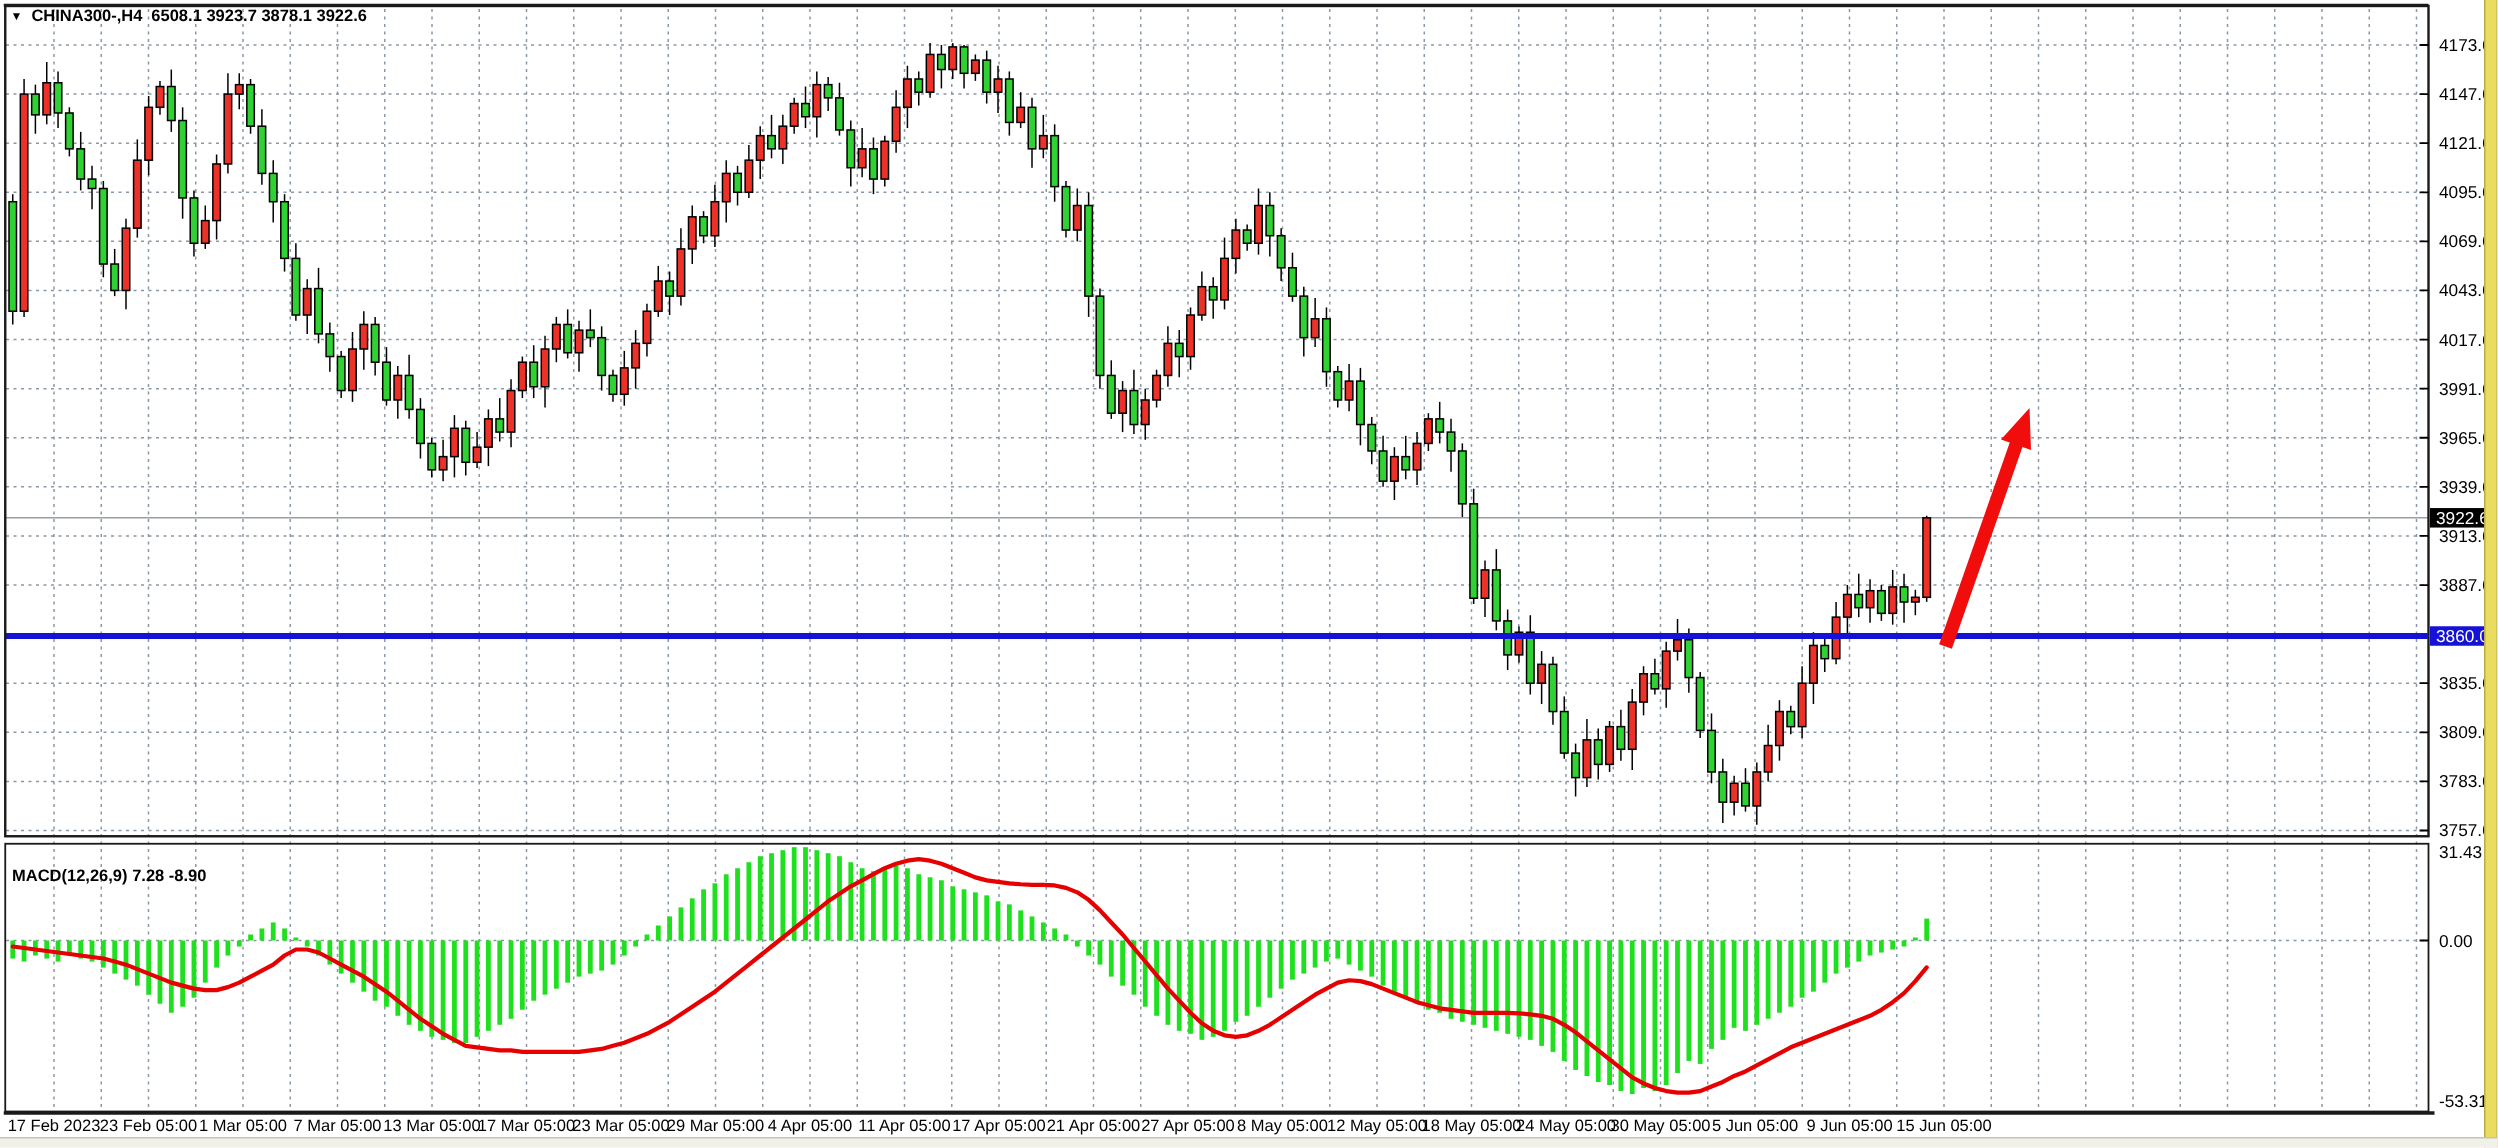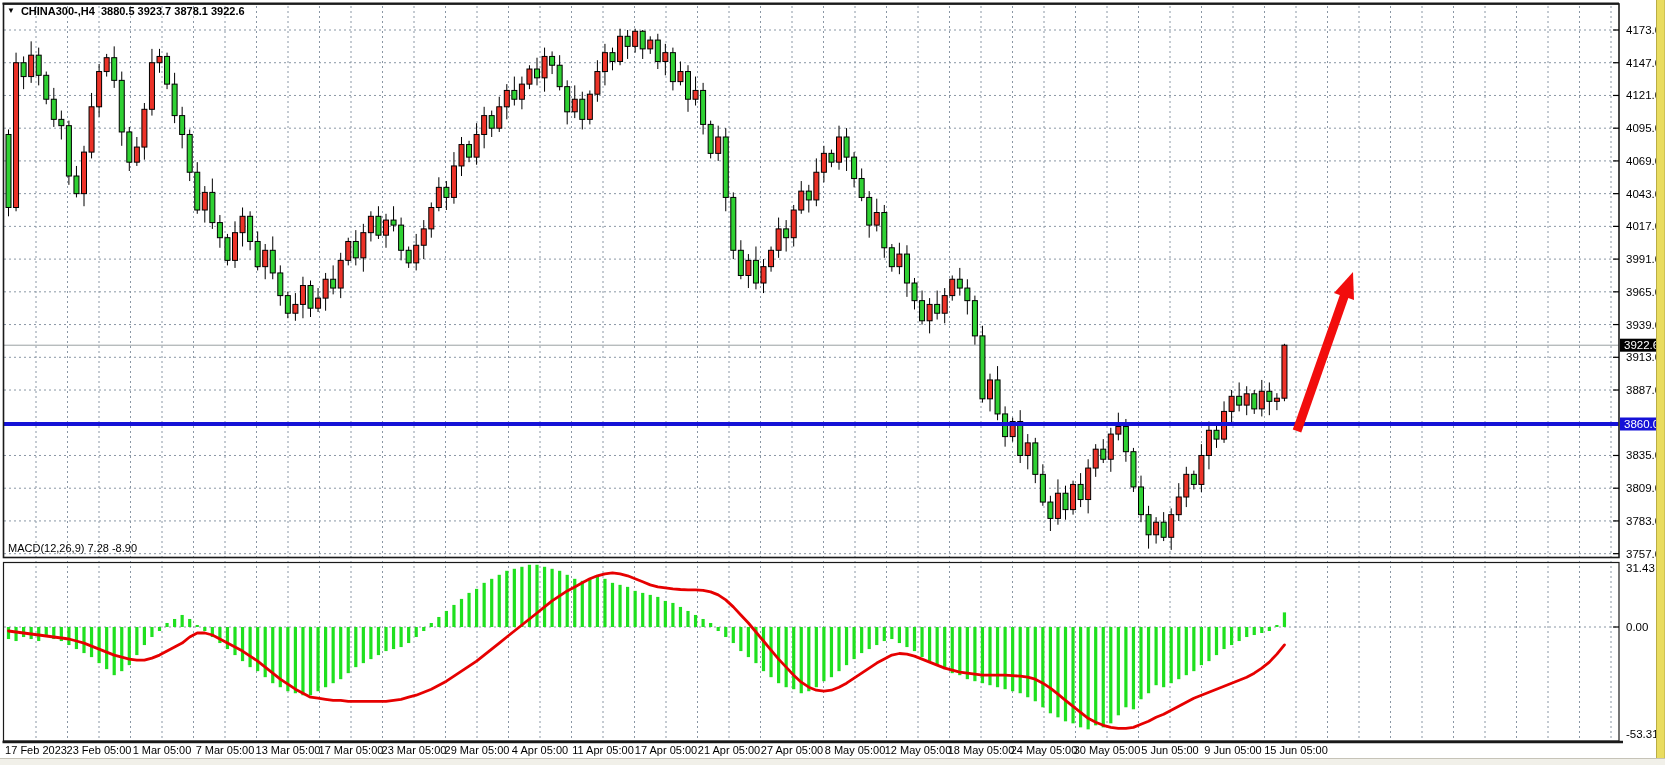--- a/index.html
+++ b/index.html
@@ -2,21 +2,21 @@
 <html><head>
 <meta charset="utf-8">
 <style>
   html,body{margin:0;padding:0;width:1665px;height:765px;overflow:hidden;background:#fff;
     font-family:"Liberation Sans","DejaVu Sans",sans-serif;position:relative;}
   #stage{position:absolute;left:0;top:0;width:1665px;height:765px;}
   svg{position:absolute;left:0;top:0;}
   .hdr{position:absolute;left:7px;top:5px;font-size:11px;font-weight:bold;color:#000;
     display:flex;align-items:center;gap:6px;white-space:nowrap;z-index:5;}
   .hdr .tri{font-size:8px;position:relative;top:-1px;cursor:pointer;}
-  .macd-hdr{position:absolute;left:8px;top:542px;font-size:11px;color:#000;white-space:nowrap;z-index:5;}
+  .macd-hdr{position:absolute;left:8px;top:578px;font-size:11px;color:#000;white-space:nowrap;z-index:5;font-weight:bold;}
   .right-strip{position:absolute;left:1656px;top:0;width:7px;height:765px;background:#e9dc60;
     border-left:1px solid #b9ad45;border-right:1px solid #cfc254;z-index:4;}
   .bottom-strip{position:absolute;left:0;top:758px;width:1665px;height:7px;background:#f1f0e9;
     border-top:1px solid #c6c3b8;z-index:4;}
   text{font-family:"Liberation Sans","DejaVu Sans",sans-serif;}
 </style>
 </head>
 <body>
 
 <div id="stage">
@@ -678,21 +678,21 @@
         <text x="1107" y="754" font-size="11" text-anchor="middle" fill="#000" font-weight="normal">30 May 05:00</text>
         <text x="1170" y="754" font-size="11" text-anchor="middle" fill="#000" font-weight="normal">5 Jun 05:00</text>
         <text x="1233" y="754" font-size="11" text-anchor="middle" fill="#000" font-weight="normal">9 Jun 05:00</text>
         <text x="1296" y="754" font-size="11" text-anchor="middle" fill="#000" font-weight="normal">15 Jun 05:00</text>
       </g>
     </svg>
 
   <div class="hdr">
     <span class="tri">▼</span>
     <span>CHINA300-,H4</span>
-    <span>3880.5 3923.7 3878.1 3922.6</span>
+    <span>6508.1 3923.7 3878.1 3922.6</span>
   </div>
 
   <div class="macd-hdr">
     <span>MACD(12,26,9)</span>
     <span>7.28 -8.90</span>
   </div>
 
   <div class="right-strip"></div>
   <div class="bottom-strip"></div>
 </div>

